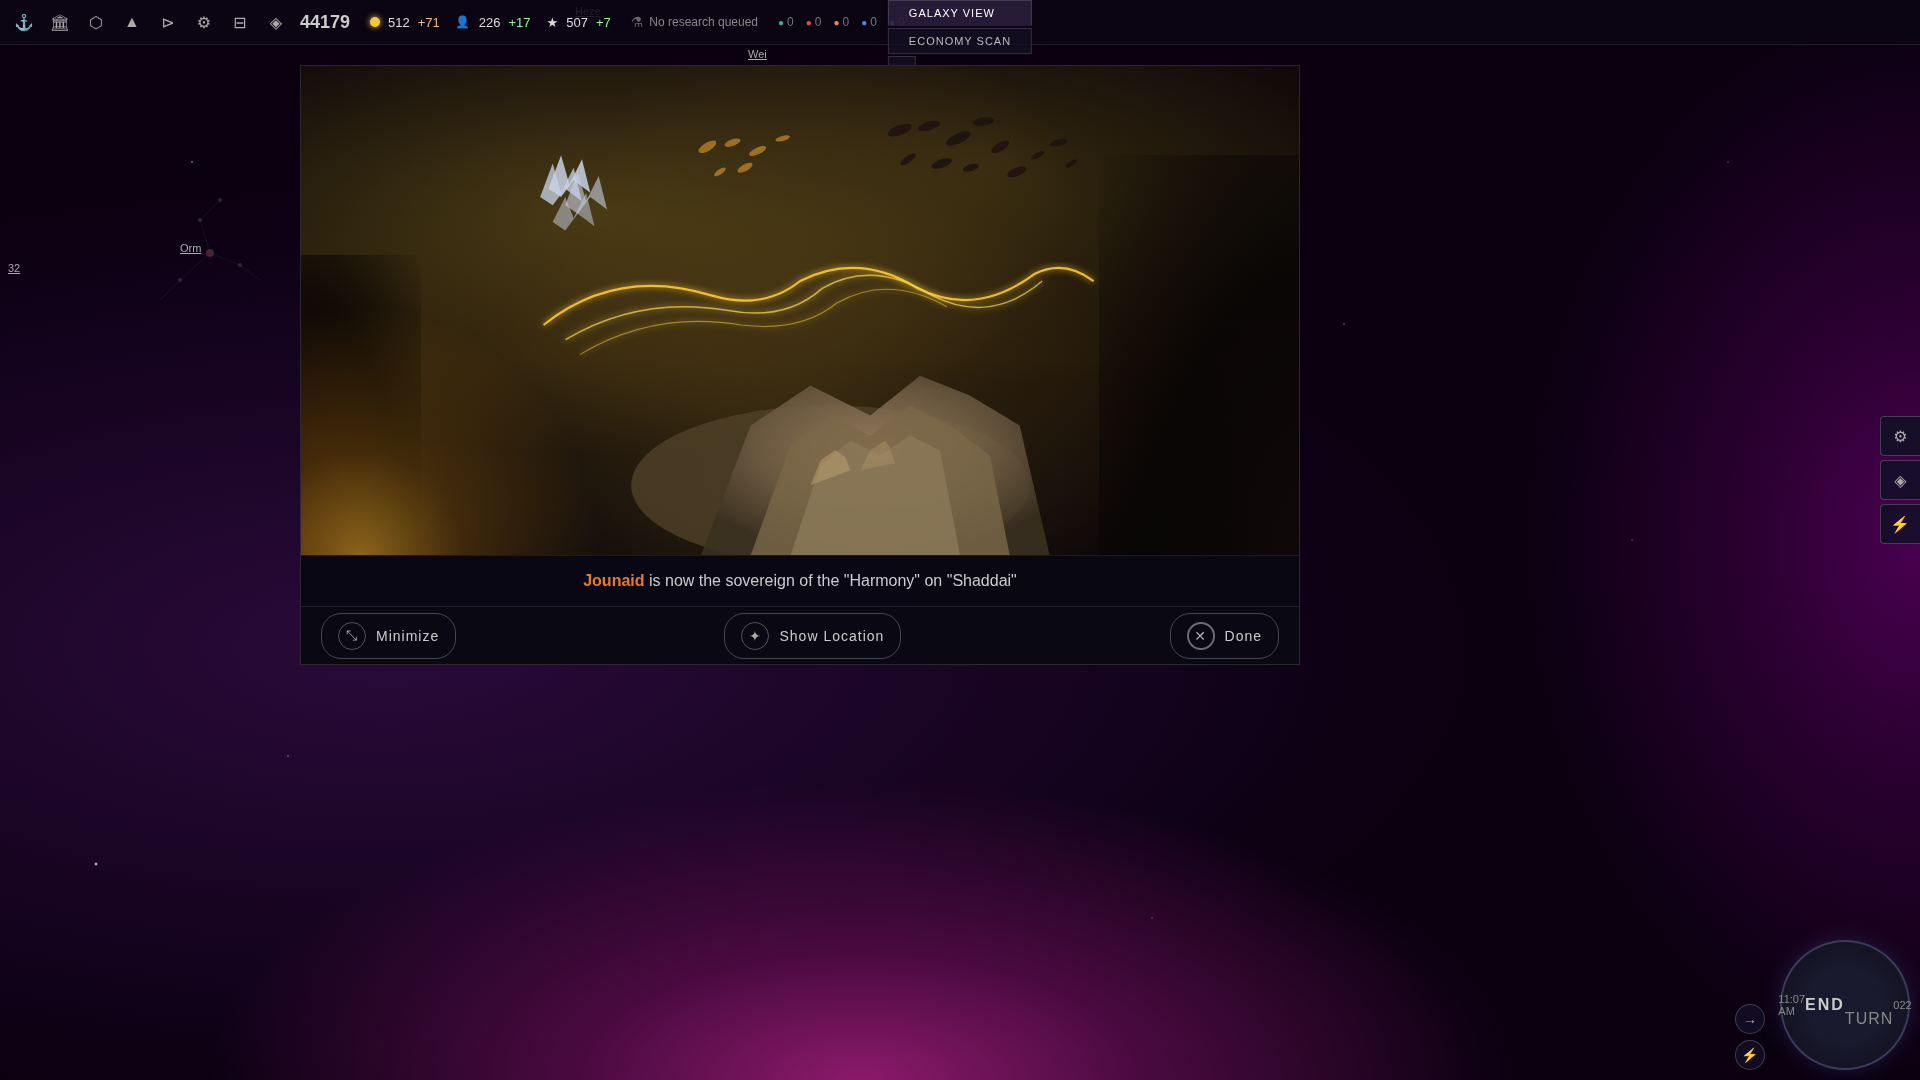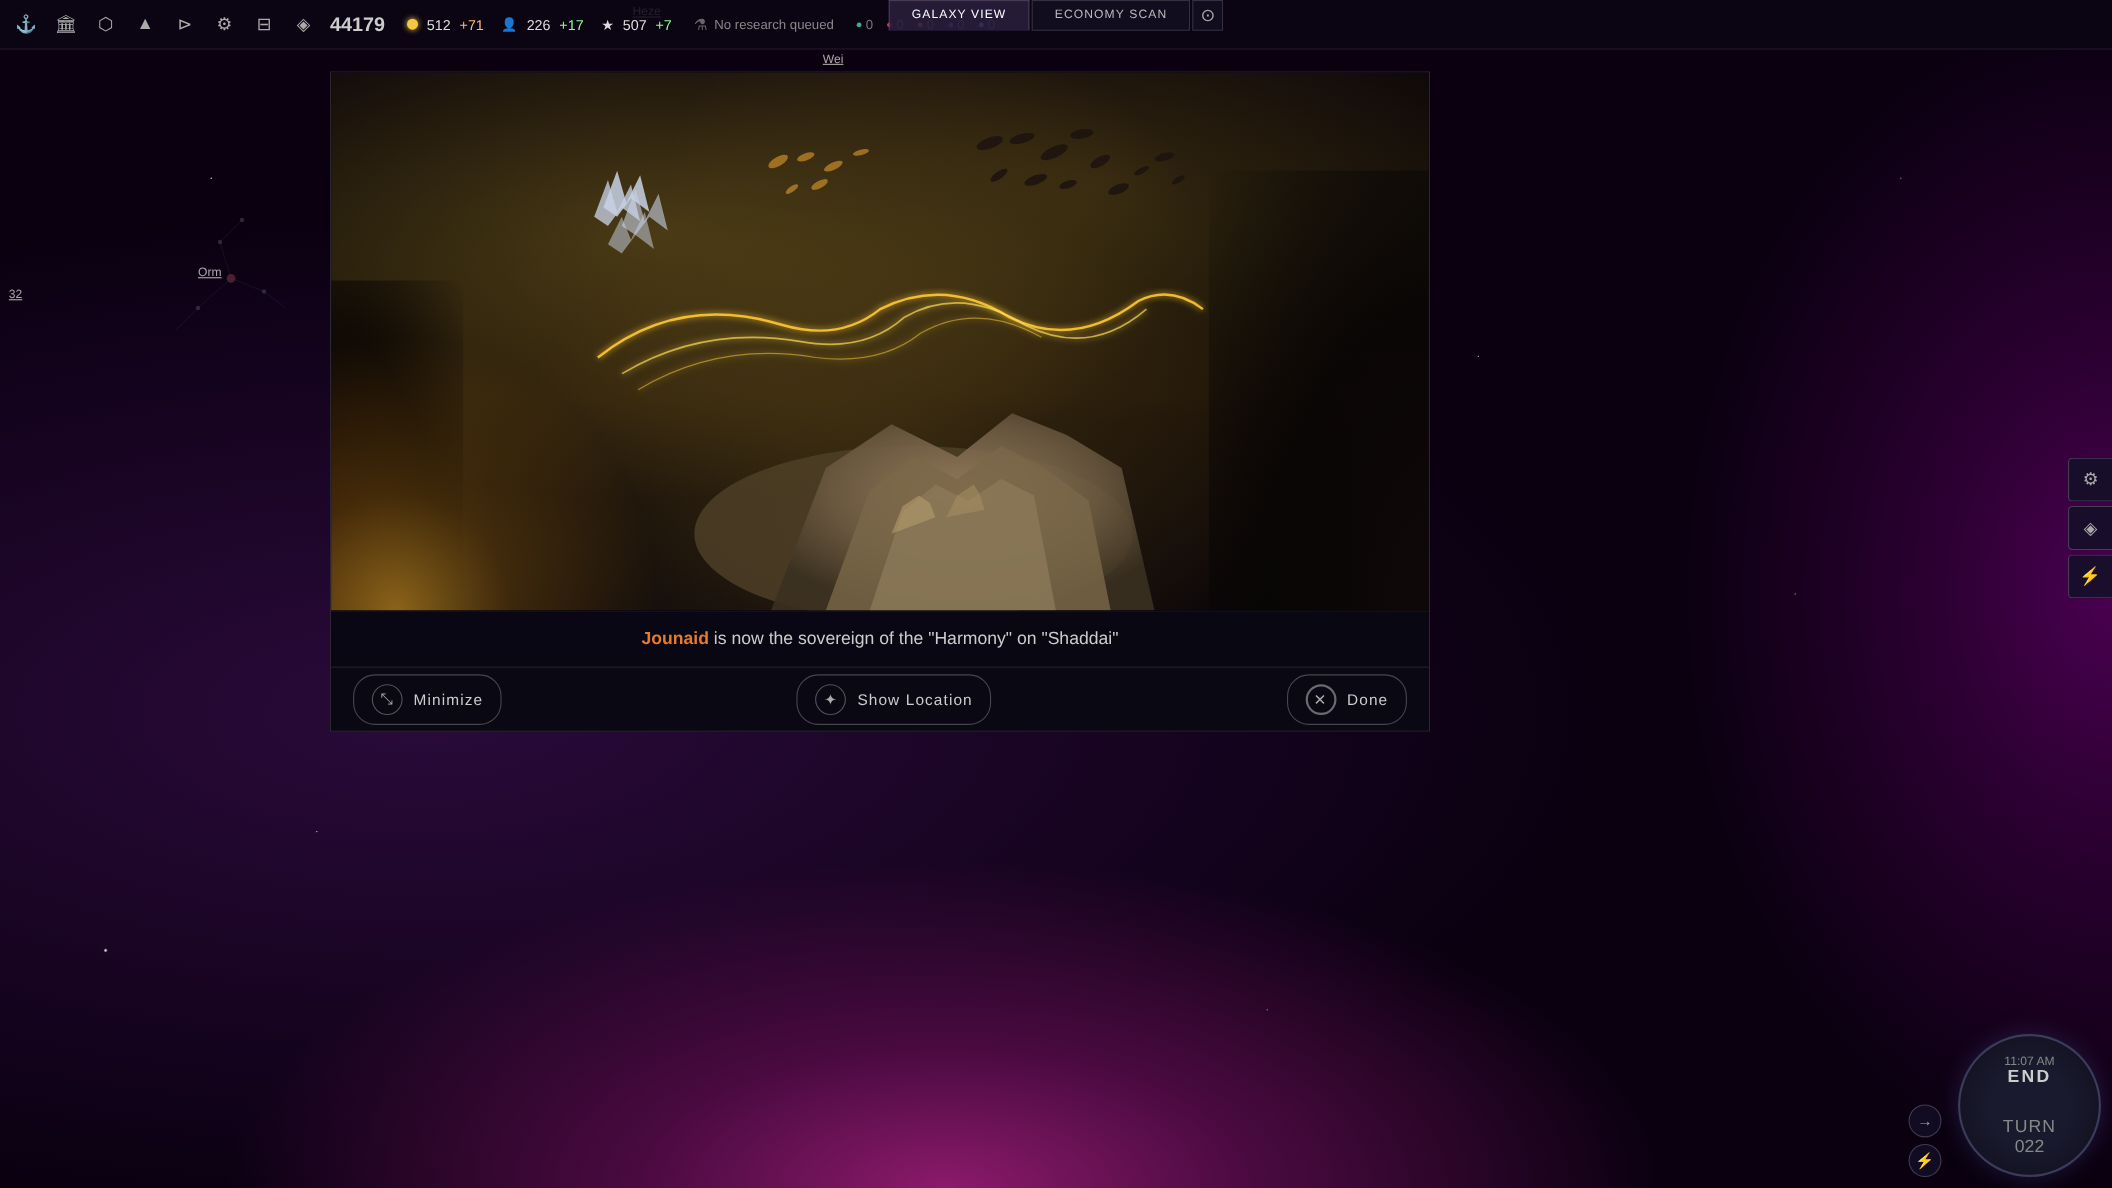--- a/index.html
+++ b/index.html
@@ -155,20 +155,21 @@
 
     
     .view-tabs {
       position: absolute;
       top: 0;
       left: 50%;
       transform: translateX(-50%);
       display: flex;
       gap: 2px;
       z-index: 200;
+      flex-direction: column;
     }
 
     .view-tab {
       padding: 6px 20px;
       font-size: 13px;
       color: #bbb;
       background: rgba(20, 15, 35, 0.8);
       border: 1px solid rgba(255,255,255,0.15);
       cursor: pointer;
       letter-spacing: 1px;
@@ -231,21 +232,20 @@
     .end-turn-circle {
       position: absolute;
       bottom: 10px;
       right: 10px;
       width: 130px;
       height: 130px;
       border-radius: 50%;
       background: radial-gradient(circle, #1a1a2e 40%, #0d0d1a 100%);
       border: 2px solid rgba(100, 100, 150, 0.5);
       display: flex;
-      flex-direction: column;
       align-items: center;
       justify-content: center;
       cursor: pointer;
       box-shadow: 0 0 20px rgba(50, 50, 100, 0.5);
     }
 
     .end-turn-time {
       font-size: 11px;
       color: #888;
     }
@@ -258,21 +258,21 @@
     }
 
     .end-turn-sublabel {
       font-size: 16px;
       color: #888;
       letter-spacing: 1px;
       margin-top: 27px;
     }
 
     .end-turn-num {
-      font-size: 16px;
+      font-size: 11px;
       color: #888;
     }
 
     
     .bottom-right-icons {
       position: absolute;
       bottom: 10px;
       right: 155px;
       display: flex;
       flex-direction: column;

